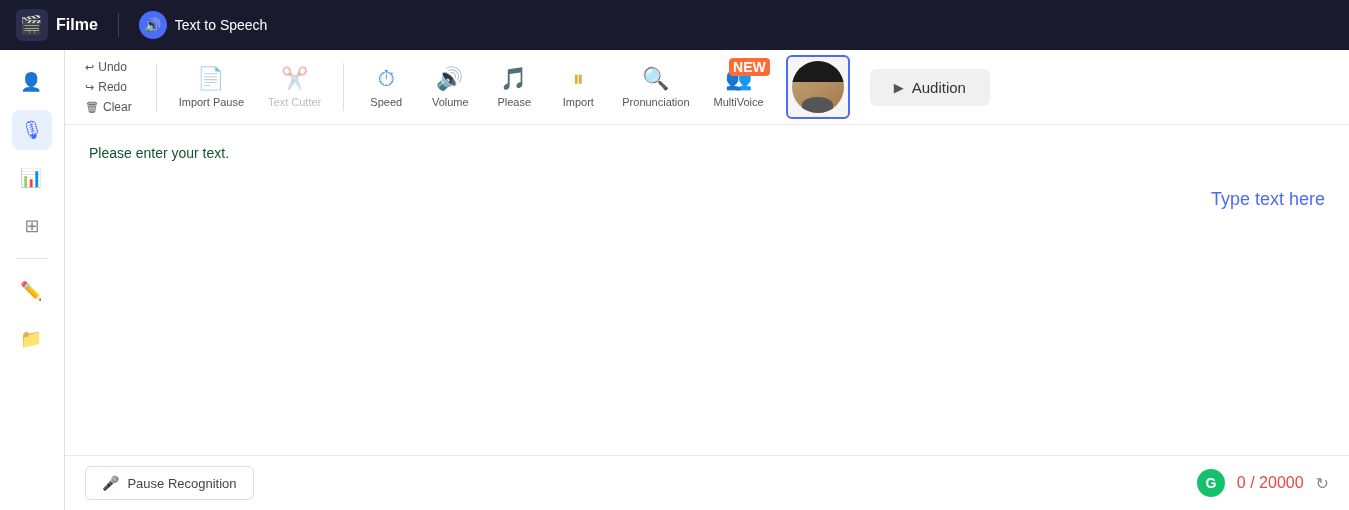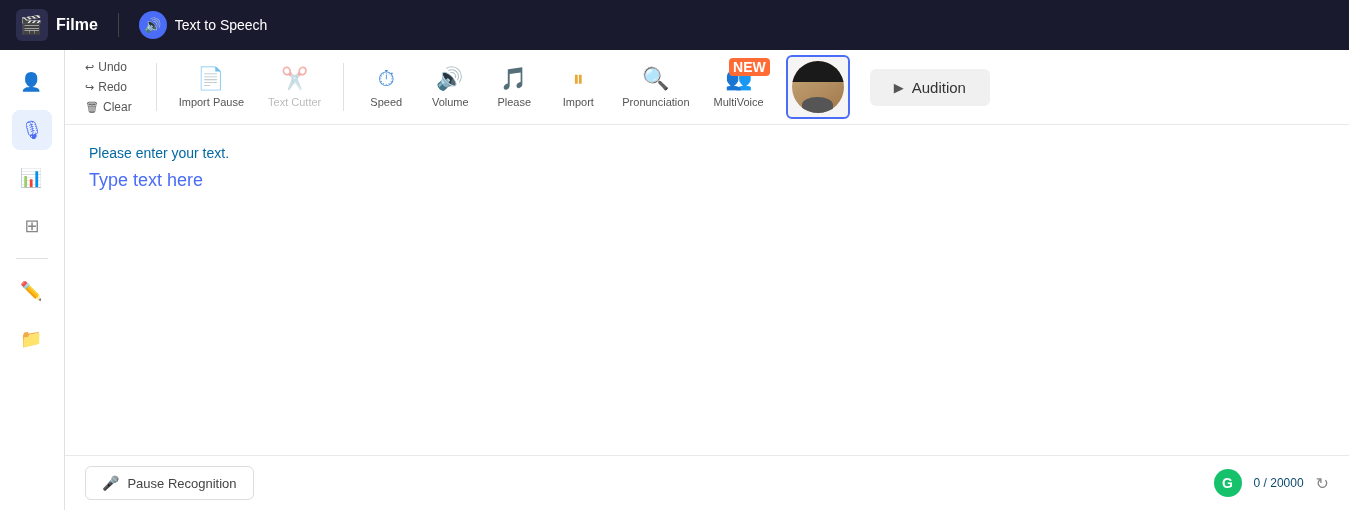--- a/index.html
+++ b/index.html
@@ -257,29 +257,30 @@
     .play-icon { font-size: 13px; color: #555; }
 
     
     .text-section {
       flex: 1;
       padding: 20px 24px;
       position: relative;
       overflow: hidden;
     }
     .placeholder-text {
-      color: #0369a1;
+      color: #14532d;
       font-size: 14px;
-      margin-bottom: 9px;
+      margin-bottom: 28px;
     }
     .type-hint {
       color: #4a6cf7;
       font-size: 18px;
       font-weight: 500;
       cursor: text;
+      text-align: right;
     }
     .choose-voice-hint {
       position: absolute;
       top: 30px;
       left: 50%;
       transform: translateX(0);
       color: #4a6cf7;
       font-size: 18px;
       font-weight: 600;
       text-align: center;
@@ -310,22 +311,22 @@
       color: #444;
     }
     .mic-icon { font-size: 14px; }
 
     .bottom-right {
       display: flex;
       align-items: center;
       gap: 12px;
     }
     .char-count {
-      font-size: 12px;
-      color: #0c4a6e;
+      font-size: 16px;
+      color: #ef4444;
     }
     .refresh-icon {
       font-size: 16px;
       color: #888;
       cursor: pointer;
     }
     .grammarly-icon {
       width: 28px;
       height: 28px;
       background: #15c26b;

